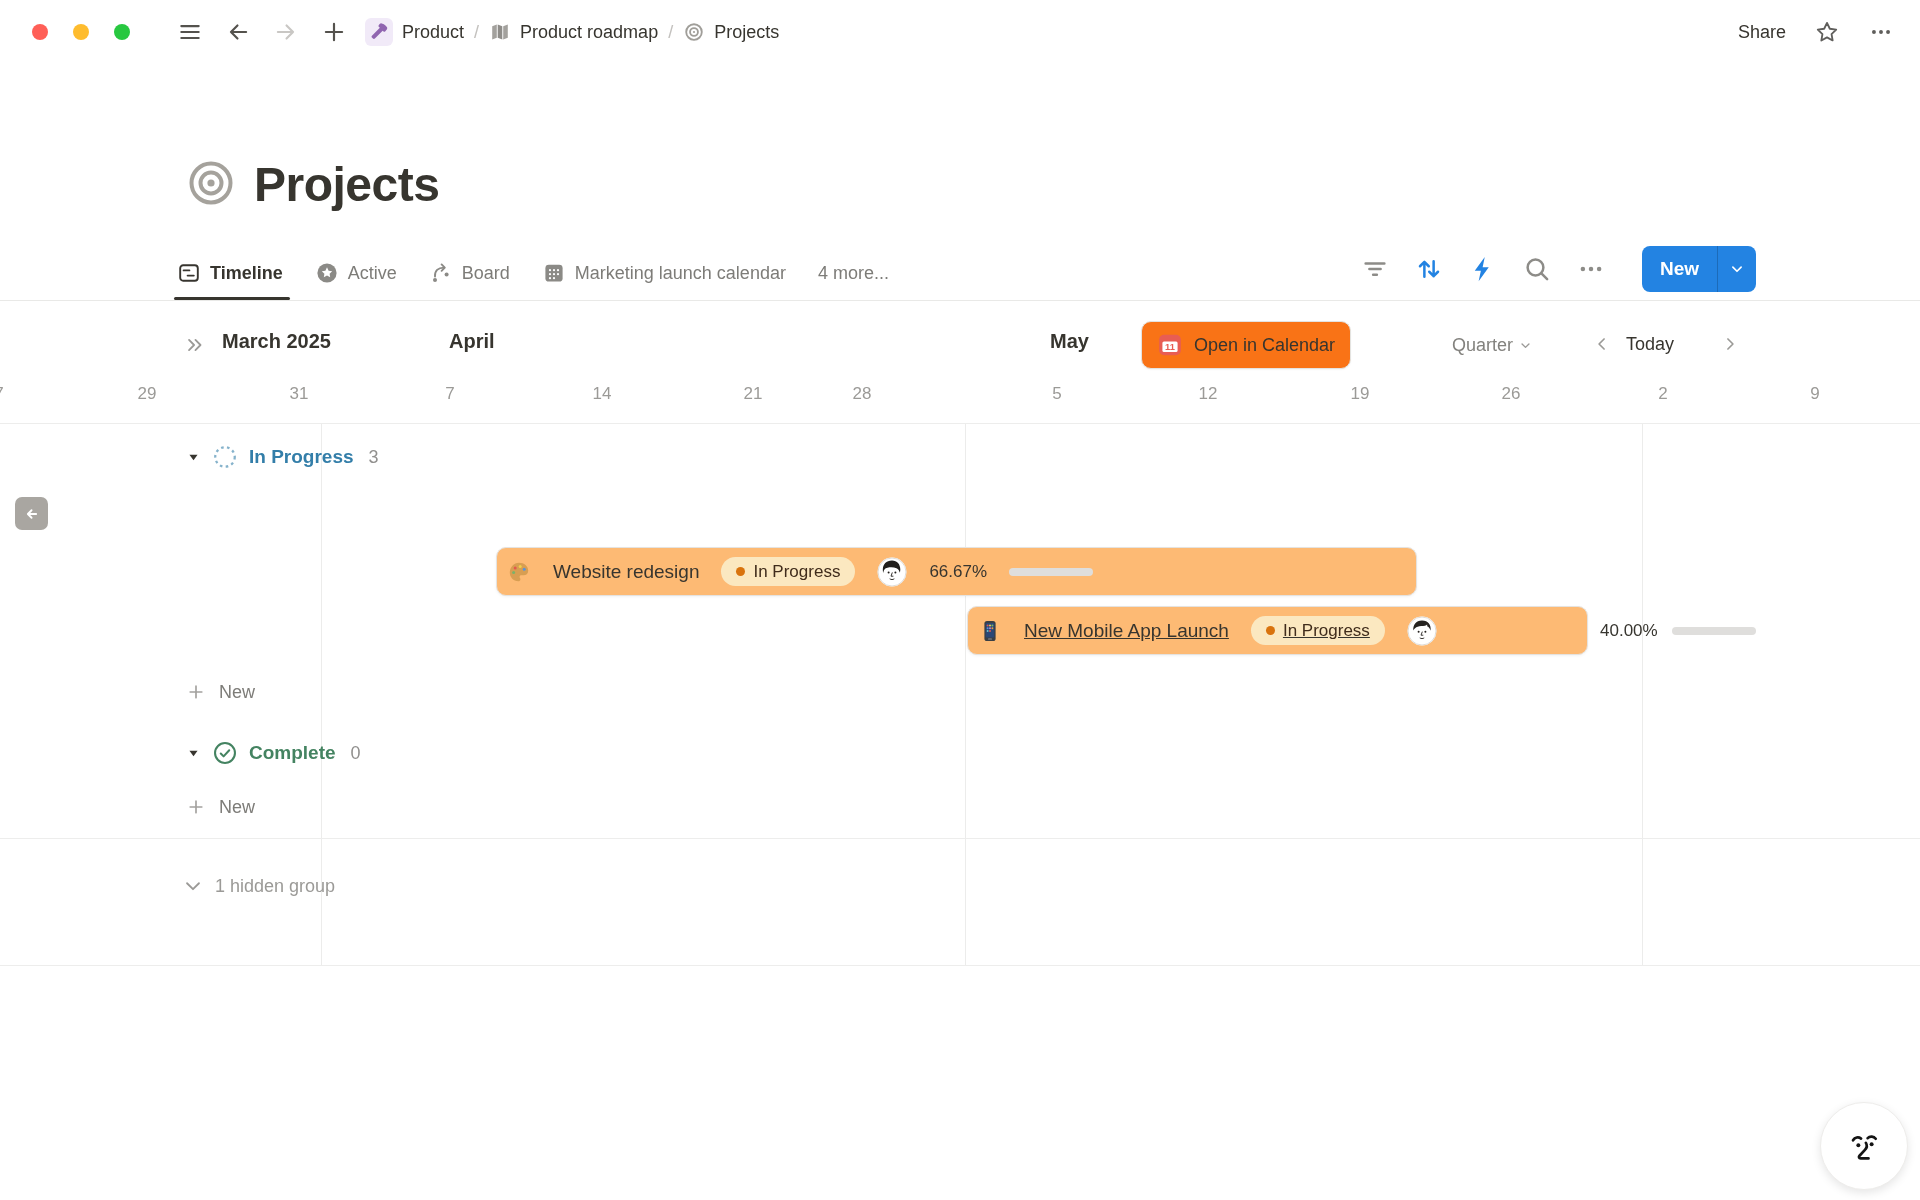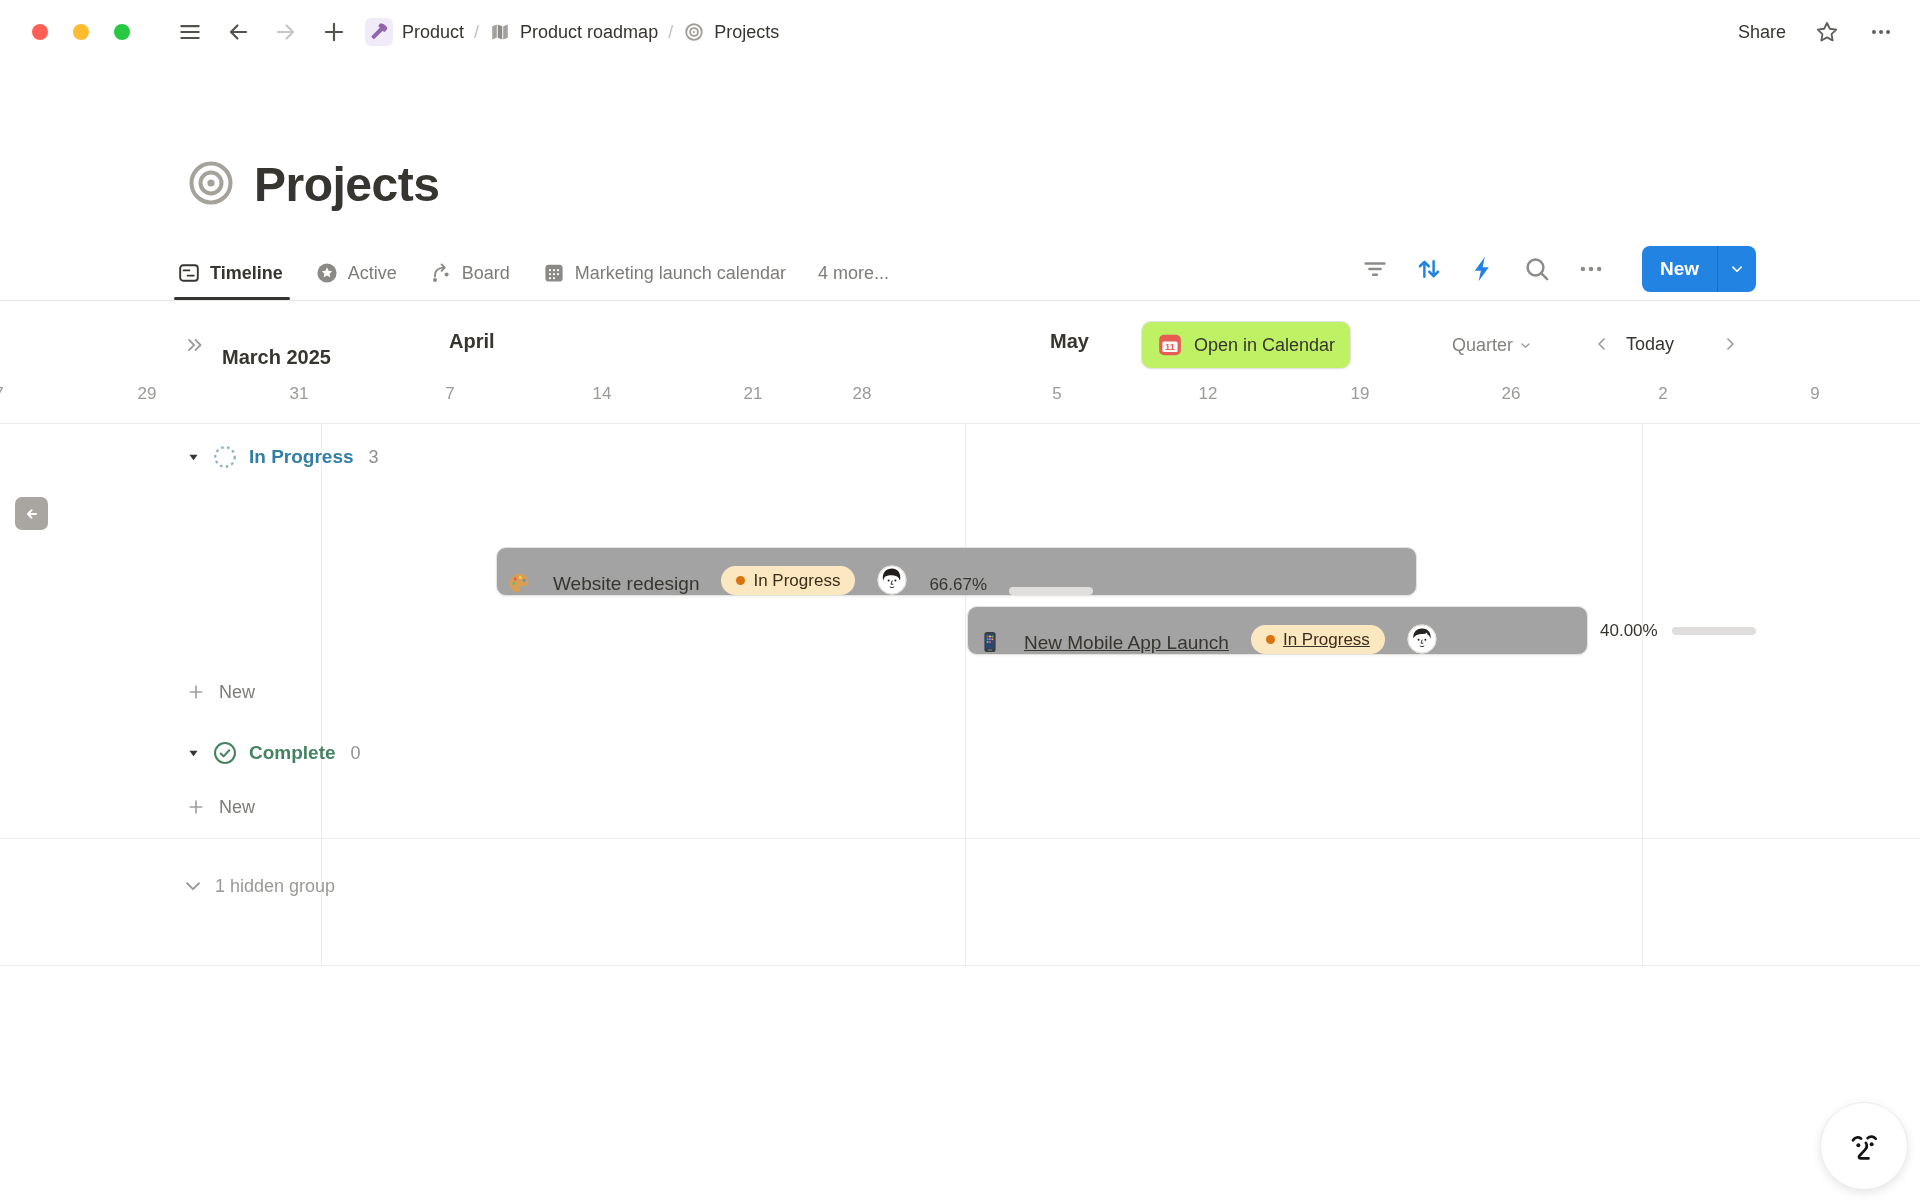--- a/index.html
+++ b/index.html
@@ -45,21 +45,21 @@
   .btn-new-sep{width:1px;align-self:stretch;background:rgba(0,0,0,.18)}
   .btn-new-chev{width:38px;height:100%;display:flex;align-items:center;justify-content:center}
   .btn-new-chev .icon{width:18px;height:18px;color:#fff}
 
   
   .tl-month{position:absolute;top:330px;font-size:20px;font-weight:600;color:#37352f;white-space:nowrap}
   .tl-dblchev{position:absolute;left:184px;top:334px;width:22px;height:22px;color:#9b9a97;cursor:pointer}
   .tick{position:absolute;top:384px;transform:translateX(-50%);font-size:17px;color:#9b9a97}
   .tl-header-border{position:absolute;left:0;right:0;top:423px;height:1px;background:#ededec}
   .btn-open-cal{position:absolute;left:1141px;top:321px;height:48px;border:1px solid #e4e3e0;border-radius:10px;
-      background:#bef264;box-shadow:0 1px 2px rgba(0,0,0,.04);display:flex;align-items:center;gap:11px;padding:8px 15px;
+      background:#f97316;box-shadow:0 1px 2px rgba(0,0,0,.04);display:flex;align-items:center;gap:11px;padding:8px 15px;
       font-size:18px;color:#37352f;cursor:pointer;box-sizing:border-box}
   .btn-open-cal .icon{width:26px;height:26px}
   .ctl-quarter{position:absolute;left:1452px;top:332px;height:26px;display:flex;align-items:center;gap:5px;
       font-size:18px;color:#83827e;cursor:pointer}
   .ctl-quarter .icon{width:15px;height:15px;color:#9b9a97}
   .ctl-chev{position:absolute;top:334px;width:20px;height:20px;color:#9b9a97;cursor:pointer}
   .ctl-today{position:absolute;left:1626px;top:334px;font-size:18px;color:#37352f;cursor:pointer}
 
   
   .gridline{position:absolute;top:424px;height:541px;width:1px;background:#ececeb}
@@ -72,22 +72,22 @@
   .group-name{font-size:19px;font-weight:600}
   .group-count{font-size:18px;color:#91908e;margin-left:4px}
 
   .new-row{position:absolute;left:186px;height:28px;display:flex;align-items:center;gap:13px;color:#7d7c78;font-size:18px;cursor:pointer}
   .new-row .icon{width:20px;height:20px;color:#a3a19e}
 
   .hidden-group{position:absolute;left:182px;height:28px;display:flex;align-items:flex-end;gap:11px;color:#9b9a97;font-size:18px;cursor:pointer}
   .hidden-group .icon{width:22px;height:22px}
 
   .item-row{position:absolute;display:flex;align-items:center}
-  .card{height:49px;background:#a3a3a3;border:1px solid #e5e3e0;border-radius:10px;box-shadow:0 1px 3px rgba(15,15,15,.05);
-        display:flex;align-items:flex-end;gap:22px;padding:0 14px 0 10px;box-sizing:border-box;cursor:pointer;overflow:hidden}
+  .card{height:49px;background:#fdba74;border:1px solid #e5e3e0;border-radius:10px;box-shadow:0 1px 3px rgba(15,15,15,.05);
+        display:flex;align-items:center;gap:22px;padding:0 14px 0 10px;box-sizing:border-box;cursor:pointer;overflow:hidden}
   .card .item-emoji{width:24px;height:24px}
   .item-title{font-size:19px;font-weight:500;color:#37352f;white-space:nowrap}
   .badge{display:flex;align-items:center;gap:8px;background:#fbe8c0;border-radius:15px;height:29px;padding:0 15px;
          font-size:17px;color:#402c1b;white-space:nowrap}
   .badge-dot{width:9px;height:9px;border-radius:50%;background:#d9730d;flex:none}
   .avatar{width:30px;height:30px;flex:none}
   .pct{font-size:17px;color:#37352f;white-space:nowrap}
   .pbar{width:84px;height:8px;border-radius:4px;background:#dfdedc;overflow:hidden;flex:none}
   .pbar-fill{height:100%;border-radius:4px;background:#5b9571}
   .outside-pct{margin-left:12px}
@@ -284,21 +284,21 @@
     </span>
   </div>
 </div>
 
 <span class="icon tl-dblchev">
     <svg viewBox="0 0 24 24" fill="none" xmlns="http://www.w3.org/2000/svg">
       <path d="M5.5 6.5l5.5 5.5-5.5 5.5M12.5 6.5L18 12l-5.5 5.5" stroke="currentColor" stroke-width="2" stroke-linecap="round" stroke-linejoin="round"></path>
     </svg>
   </span>
 <div id="months">
-    <span class="tl-month" style="left: 222px; margin-top: 16px;">March 2025</span>
+    <span class="tl-month" style="left: 222px;">March 2025</span>
     <span class="tl-month" style="left: 449px;">April</span>
     <span class="tl-month" style="left: 1050px;">May</span>
   </div>
 <div id="ticks">
     <span class="tick" style="left: -1px;">7</span>
     <span class="tick" style="left: 147px;">29</span>
     <span class="tick" style="left: 299px;">31</span>
     <span class="tick" style="left: 450px;">7</span>
     <span class="tick" style="left: 602px;">14</span>
     <span class="tick" style="left: 753px;">21</span>

